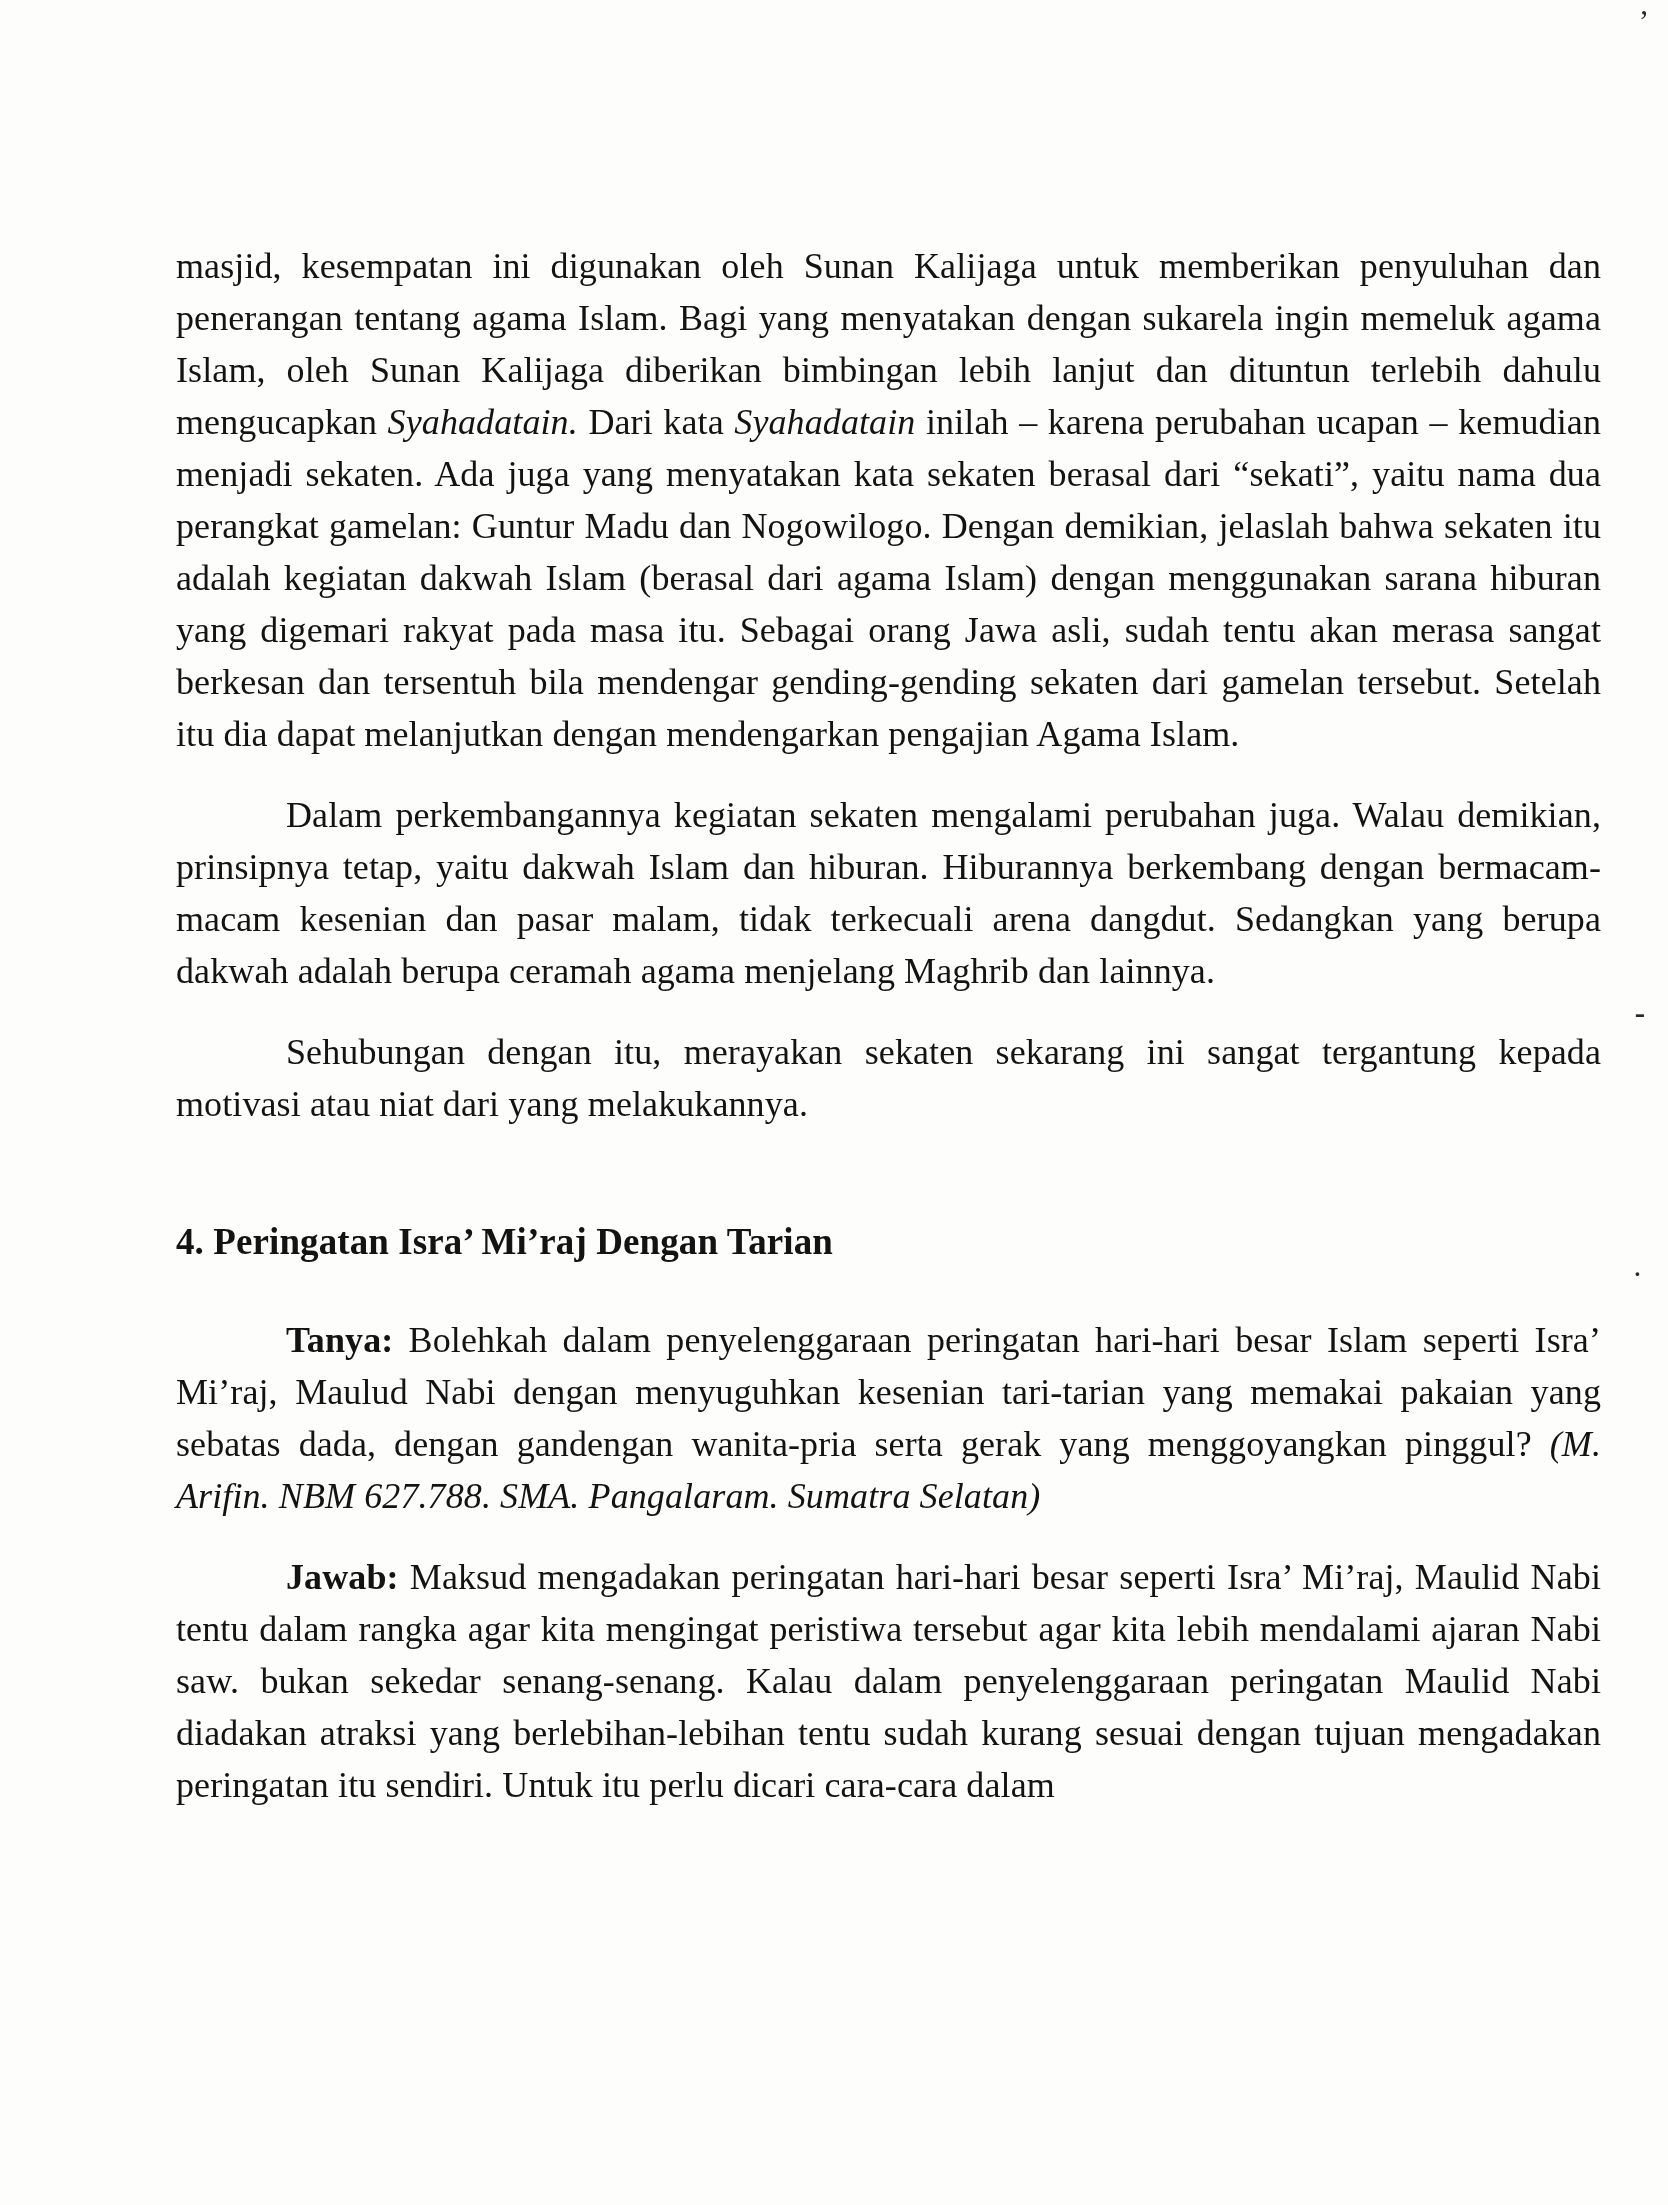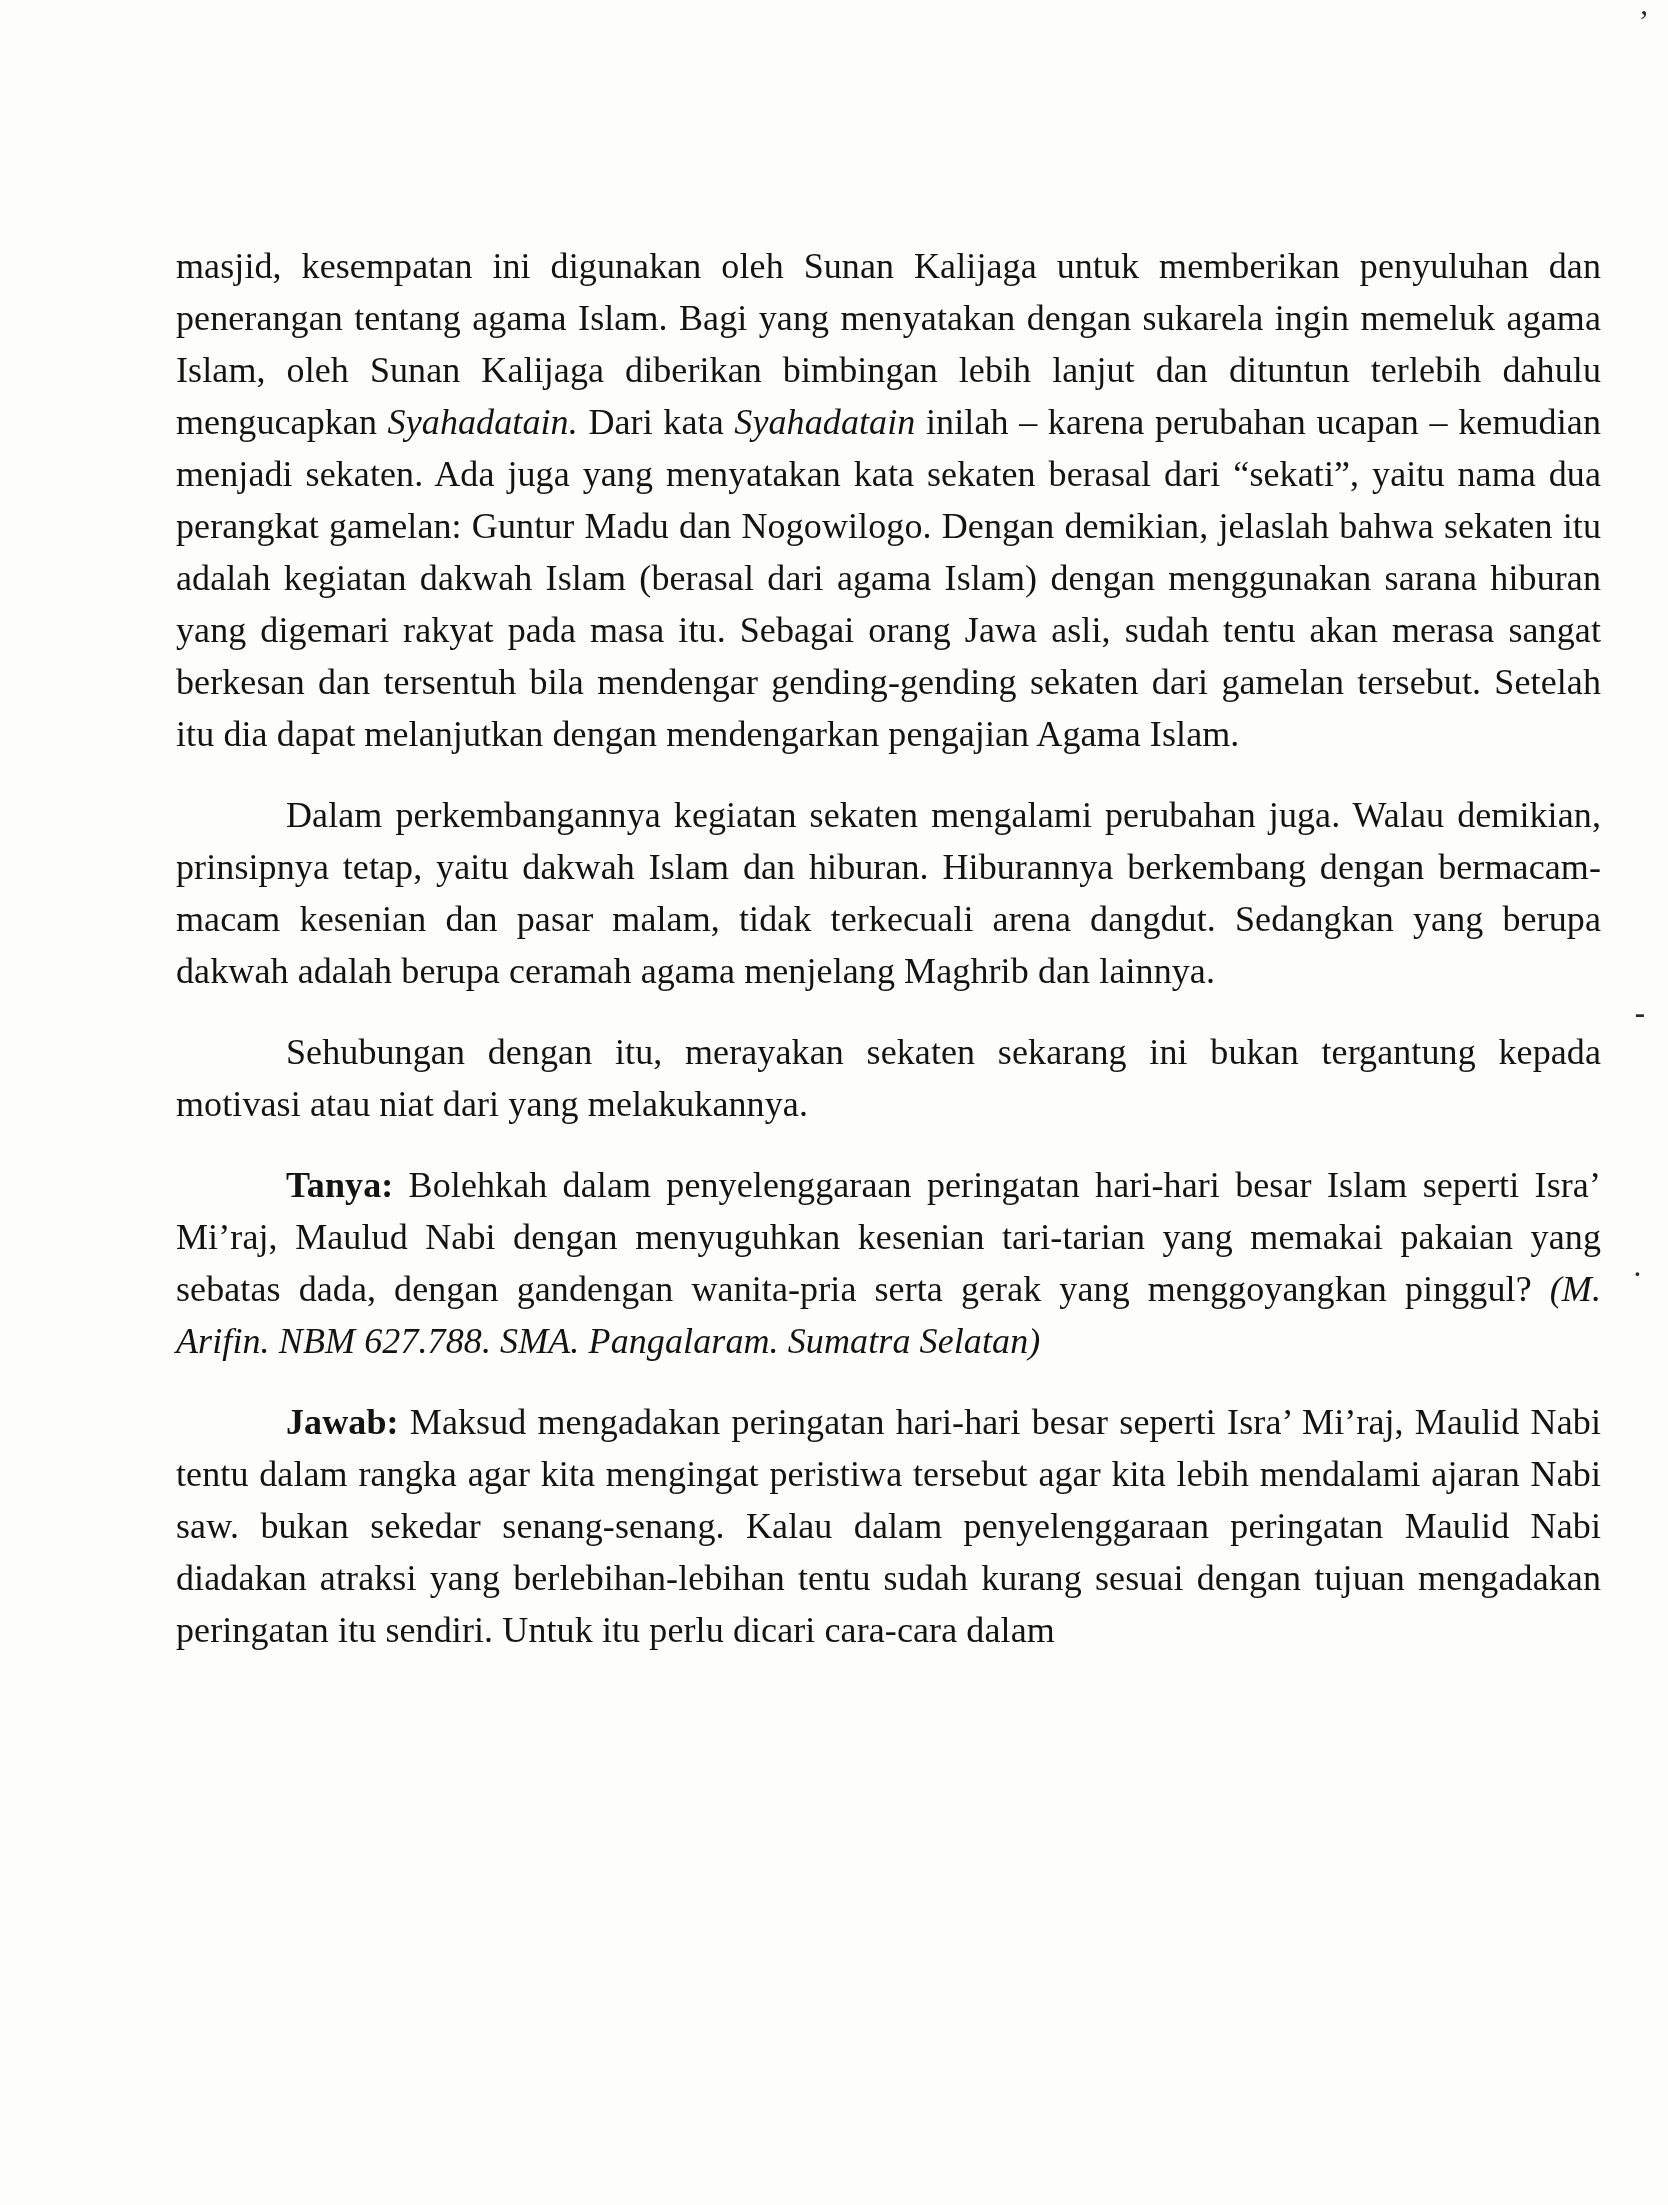--- a/index.html
+++ b/index.html
@@ -63,19 +63,20 @@
 
 <div class="page">
 
   <span class="artifact a1">’</span>
   <span class="artifact a2">-</span>
   <span class="artifact a3">·</span>
 
   <div class="content">
     <p class="para"><span class="run-normal">masjid, kesempatan ini digunakan oleh Sunan Kalijaga untuk memberikan penyuluhan dan penerangan tentang agama Islam. Bagi yang menyatakan dengan sukarela ingin memeluk agama Islam, oleh Sunan Kalijaga diberikan bimbingan lebih lanjut dan dituntun terlebih dahulu mengucapkan </span><span class="run-italic">Syahadatain.</span><span class="run-normal"> Dari kata </span><span class="run-italic">Syahadatain</span><span class="run-normal"> inilah – karena perubahan ucapan – kemudian menjadi sekaten. Ada juga yang menyatakan kata sekaten berasal dari “sekati”, yaitu nama dua perangkat gamelan: Guntur Madu dan Nogowilogo. Dengan demikian, jelaslah bahwa sekaten itu adalah kegiatan dakwah Islam (berasal dari agama Islam) dengan menggunakan sarana hiburan yang digemari rakyat pada masa itu. Sebagai orang Jawa asli, sudah tentu akan merasa sangat berkesan dan tersentuh bila mendengar gending-gending sekaten dari gamelan tersebut. Setelah itu dia dapat melanjutkan dengan mendengarkan pengajian Agama Islam.</span></p>
     <p class="para indent"><span class="run-normal">Dalam perkembangannya kegiatan sekaten mengalami perubahan juga. Walau demikian, prinsipnya tetap, yaitu dakwah Islam dan hiburan. Hiburannya berkembang dengan bermacam-macam kesenian dan pasar malam, tidak terkecuali arena dangdut. Sedangkan yang berupa dakwah adalah berupa ceramah agama menjelang Maghrib dan lainnya.</span></p>
-    <p class="para indent"><span class="run-normal">Sehubungan dengan itu, merayakan sekaten sekarang ini bukan tergantung kepada motivasi atau niat dari yang melakukannya.</span></p>
+    <p class="para indent"><span class="run-normal">Sehubungan dengan itu, merayakan sekaten sekarang ini sangat tergantung kepada motivasi atau niat dari yang melakukannya.</span></p>
+    <h2 class="heading">4. Peringatan Isra’ Mi’raj Dengan Tarian</h2>
     <p class="para indent"><span class="run-bold">Tanya:</span><span class="run-normal"> Bolehkah dalam penyelenggaraan peringatan hari-hari besar Islam seperti Isra’ Mi’raj, Maulud Nabi dengan menyuguhkan kesenian tari-tarian yang memakai pakaian yang sebatas dada, dengan gandengan wanita-pria serta gerak yang menggoyangkan pinggul? </span><span class="run-italic">(M. Arifin. NBM 627.788. SMA. Pangalaram. Sumatra Selatan)</span></p>
     <p class="para indent"><span class="run-bold">Jawab:</span><span class="run-normal"> Maksud mengadakan peringatan hari-hari besar seperti Isra’ Mi’raj, Maulid Nabi tentu dalam rangka agar kita mengingat peristiwa tersebut agar kita lebih mendalami ajaran Nabi saw. bukan sekedar senang-senang. Kalau dalam penyelenggaraan peringatan Maulid Nabi diadakan atraksi yang berlebihan-lebihan tentu sudah kurang sesuai dengan tujuan mengadakan peringatan itu sendiri. Untuk itu perlu dicari cara-cara dalam</span></p>
   </div>
 
 </div>
 
 
 </body></html>

